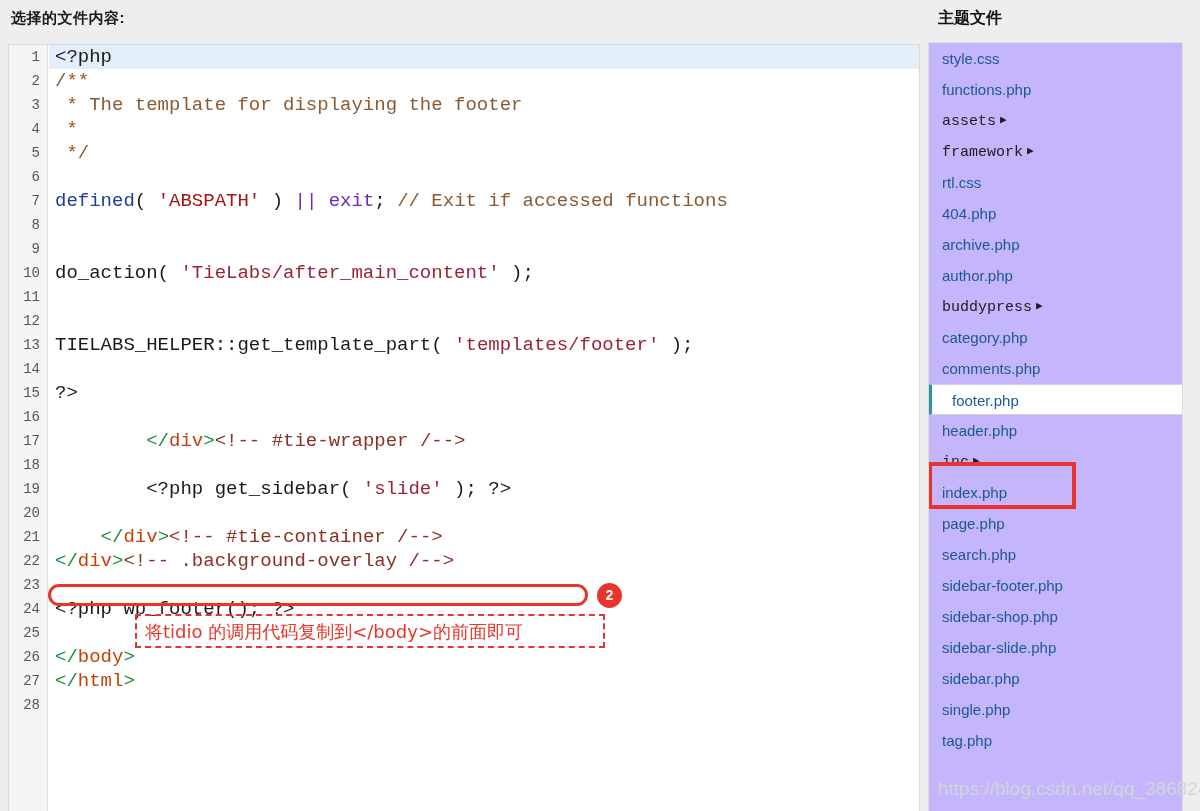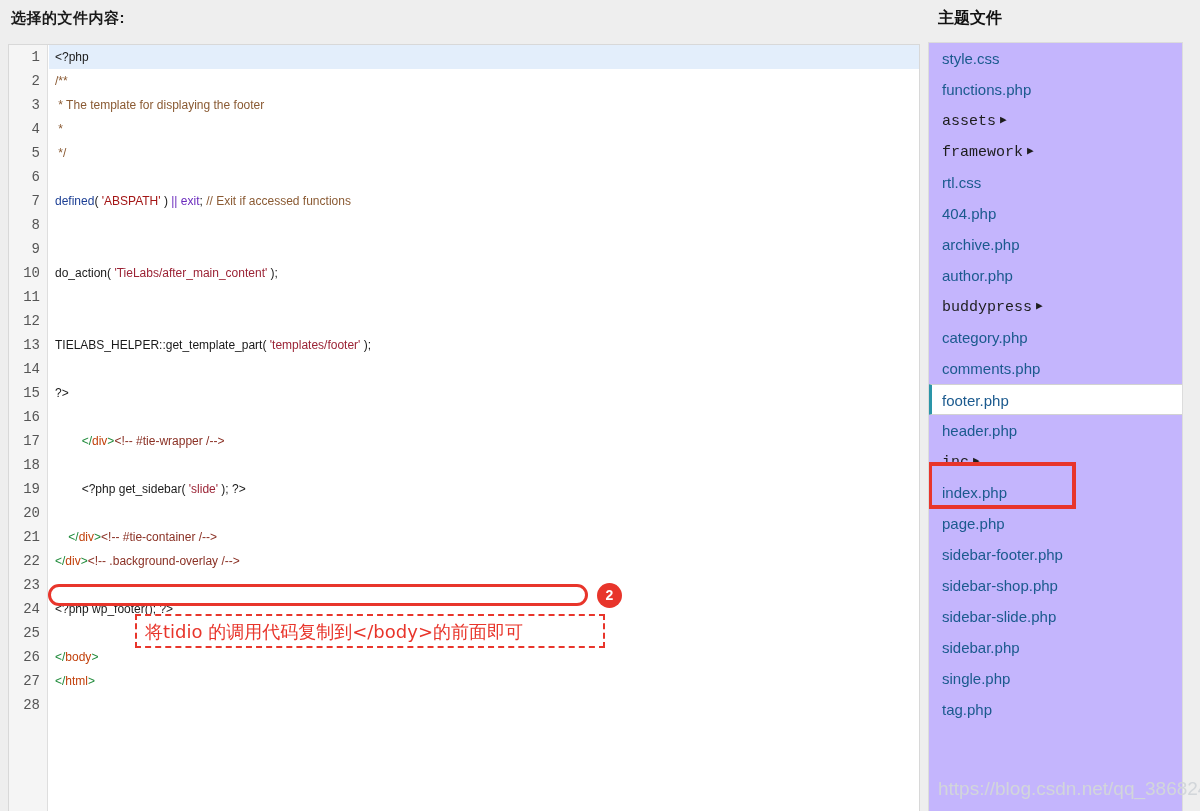--- a/index.html
+++ b/index.html
@@ -78,22 +78,22 @@
     font-size: 14px;
     color: #555555;
     z-index: 2;
   }
   .ln-text {
     position: absolute;
     left: 40px;
     top: 0;
     right: 0;
     height: 24px;
-    font-family: Liberation Sans, sans-serif;
-    font-size: 12px;
+    font-family: Liberation Mono, monospace;
+    font-size: 19px;
     color: #222222;
     padding-left: 6px;
     box-sizing: border-box;
   }
   
   .t-php   { color: #1a1a1a; }
   .t-cmt   { color: #8a5a33; }
   .t-fn    { color: #1c3f94; }
   .t-str   { color: #a31515; }
   .t-str2  { color: #9b2335; }
@@ -196,21 +196,21 @@
     color: #1d1d1d;
     margin-left: 4px;
     vertical-align: 2px;
   }
   .file-item.is-selected {
     background: #ffffff;
     border: 1px solid #d2d2d2;
     border-left: 4px solid #2a95a8;
     width: 272px;
     margin-left: -1px;
-    padding-left: 10px;
+    padding-left: 20px;
     z-index: 3;
     color: #1b5a8e;
   }
   #sel-highlight {
     position: absolute;
     left: -1px;
     top: 419px;
     width: 148px;
     height: 47px;
     border: 4px solid #e8352b;
@@ -288,20 +288,21 @@
       <div class="file-item"><span>archive.php</span></div>
       <div class="file-item"><span>author.php</span></div>
       <div class="file-item is-folder"><span>buddypress</span><span class="caret">▶</span></div>
       <div class="file-item"><span>category.php</span></div>
       <div class="file-item"><span>comments.php</span></div>
       <div class="file-item is-selected"><span>footer.php</span></div>
       <div class="file-item"><span>header.php</span></div>
       <div class="file-item is-folder"><span>inc</span><span class="caret">▶</span></div>
       <div class="file-item"><span>index.php</span></div>
       <div class="file-item"><span>page.php</span></div>
+      <div class="file-item"><span>search.php</span></div>
       <div class="file-item"><span>sidebar-footer.php</span></div>
       <div class="file-item"><span>sidebar-shop.php</span></div>
       <div class="file-item"><span>sidebar-slide.php</span></div>
       <div class="file-item"><span>sidebar.php</span></div>
       <div class="file-item"><span>single.php</span></div>
       <div class="file-item"><span>tag.php</span></div>
       <div id="sel-highlight"></div>
 
   </div>
 </div>

